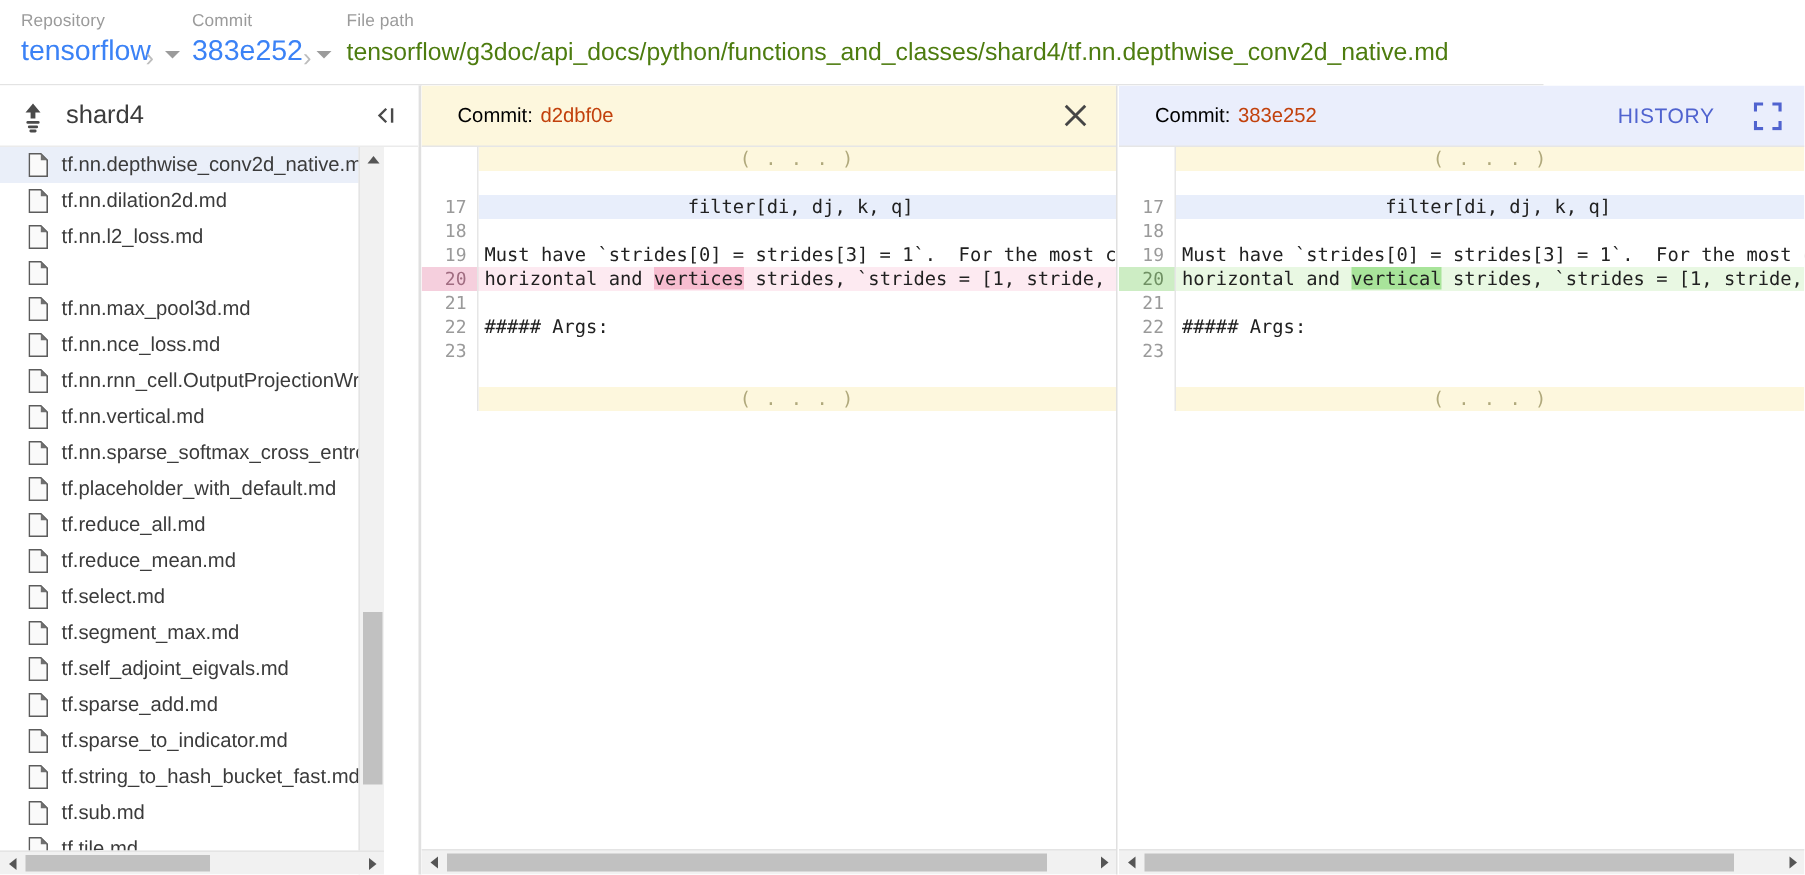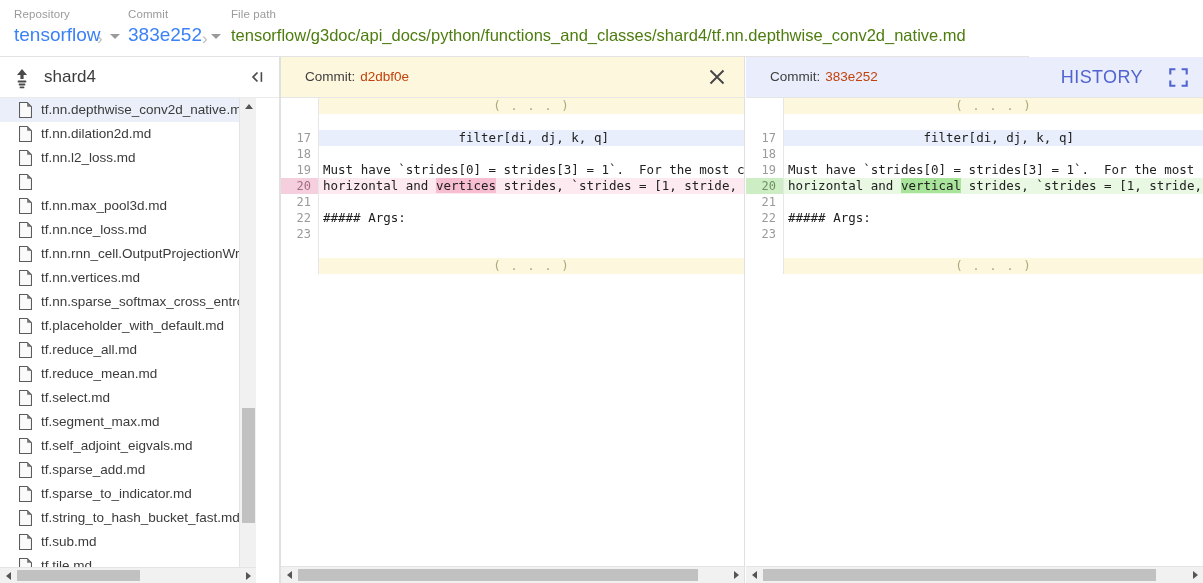--- a/index.html
+++ b/index.html
@@ -206,39 +206,39 @@
     height: 41px;
     display: flex;
     align-items: center;
     padding-left: 24px;
     border-bottom: 1px solid #e6e6e6;
   }
   #hdr-left  { background: #fdf7dd; }
   #hdr-right { background: #eaeefc; }
   .hdr-label {
     font-size: 13.5px;
-    color: #404040;
+    color: #000000;
     line-height: 18px;
   }
   .hdr-sha {
     font-size: 13.5px;
     color: #c2410c;
     line-height: 18px;
     margin-left: 5px;
     cursor: pointer;
   }
   .hdr-spacer { flex: 1; }
   #close-icon {
     width: 30px; height: 30px;
     margin-right: 12px;
     display:flex;align-items:center;justify-content:center;
     cursor: pointer;
   }
   #history-link {
-    font-size: 18px;
+    font-size: 14px;
     color: #5063cf;
     letter-spacing: .4px;
     cursor: pointer;
     margin-right: 22px;
   }
   #fullscreen-icon {
     width: 26px; height: 26px;
     margin-right: 12px;
     display:flex;align-items:center;justify-content:center;
     cursor: pointer;
@@ -441,21 +441,21 @@
             <path d="M0.5 0.5 L8.2 0.5 L12.5 4.8 L12.5 15.5 L0.5 15.5 Z" fill="#fafafa" stroke="#5c5c5c" stroke-width="1.1"></path>
             <path d="M8.2 0.5 L8.2 4.8 L12.5 4.8 Z" fill="#707070"></path>
           </svg></span>
         <span class="file-name">tf.nn.rnn_cell.OutputProjectionWrapper.md</span>
       </div>
       <div class="file-row">
         <span class="file-icon"><svg width="13" height="16" viewBox="0 0 13 16">
             <path d="M0.5 0.5 L8.2 0.5 L12.5 4.8 L12.5 15.5 L0.5 15.5 Z" fill="#fafafa" stroke="#5c5c5c" stroke-width="1.1"></path>
             <path d="M8.2 0.5 L8.2 4.8 L12.5 4.8 Z" fill="#707070"></path>
           </svg></span>
-        <span class="file-name">tf.nn.vertices.md</span>
+        <span class="file-name">tf.nn.vertical.md</span>
       </div>
       <div class="file-row">
         <span class="file-icon"><svg width="13" height="16" viewBox="0 0 13 16">
             <path d="M0.5 0.5 L8.2 0.5 L12.5 4.8 L12.5 15.5 L0.5 15.5 Z" fill="#fafafa" stroke="#5c5c5c" stroke-width="1.1"></path>
             <path d="M8.2 0.5 L8.2 4.8 L12.5 4.8 Z" fill="#707070"></path>
           </svg></span>
         <span class="file-name">tf.nn.sparse_softmax_cross_entropy_with_logits.md</span>
       </div>
       <div class="file-row">
         <span class="file-icon"><svg width="13" height="16" viewBox="0 0 13 16">

